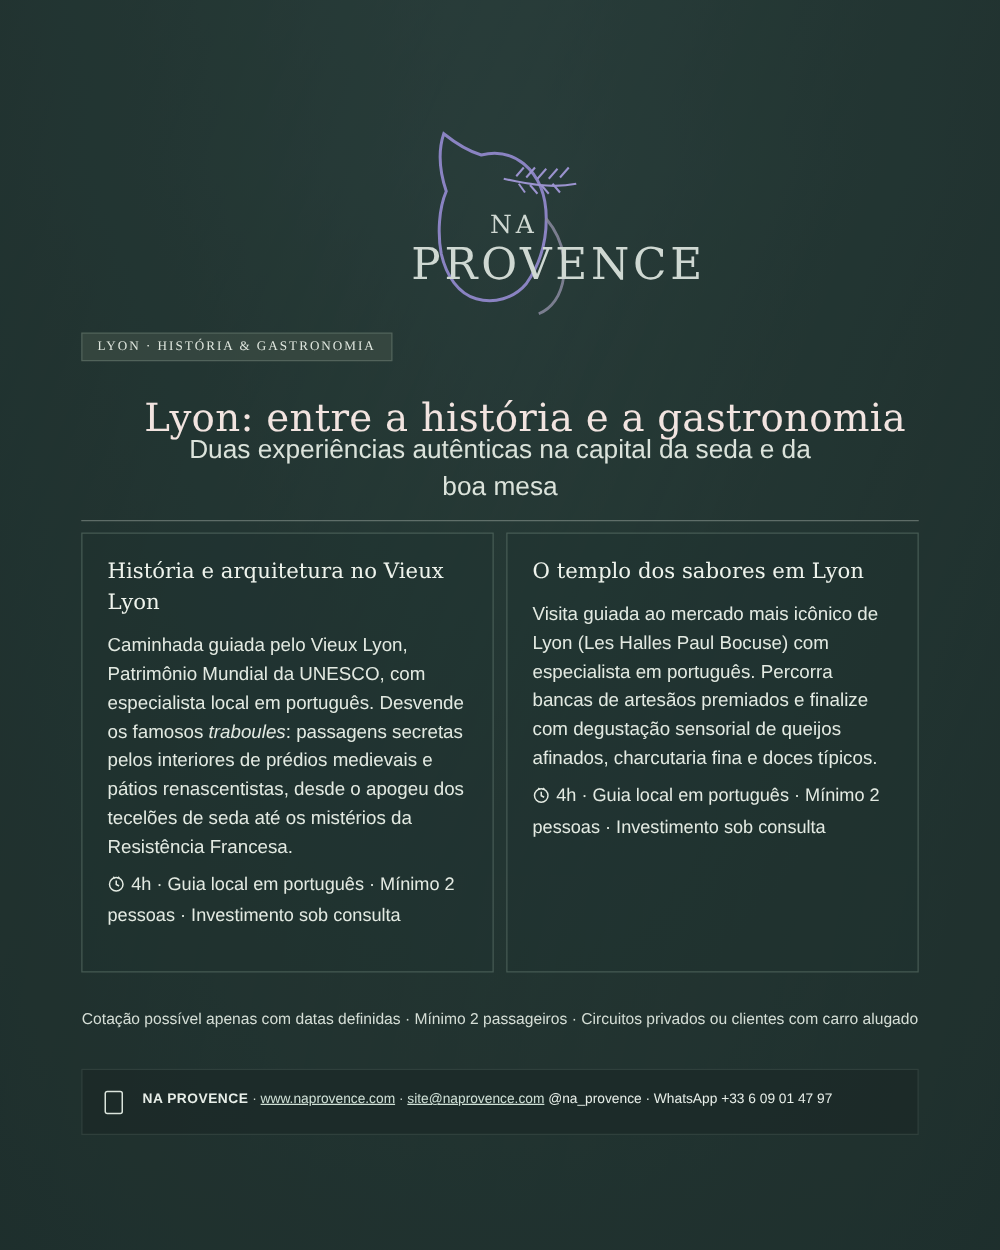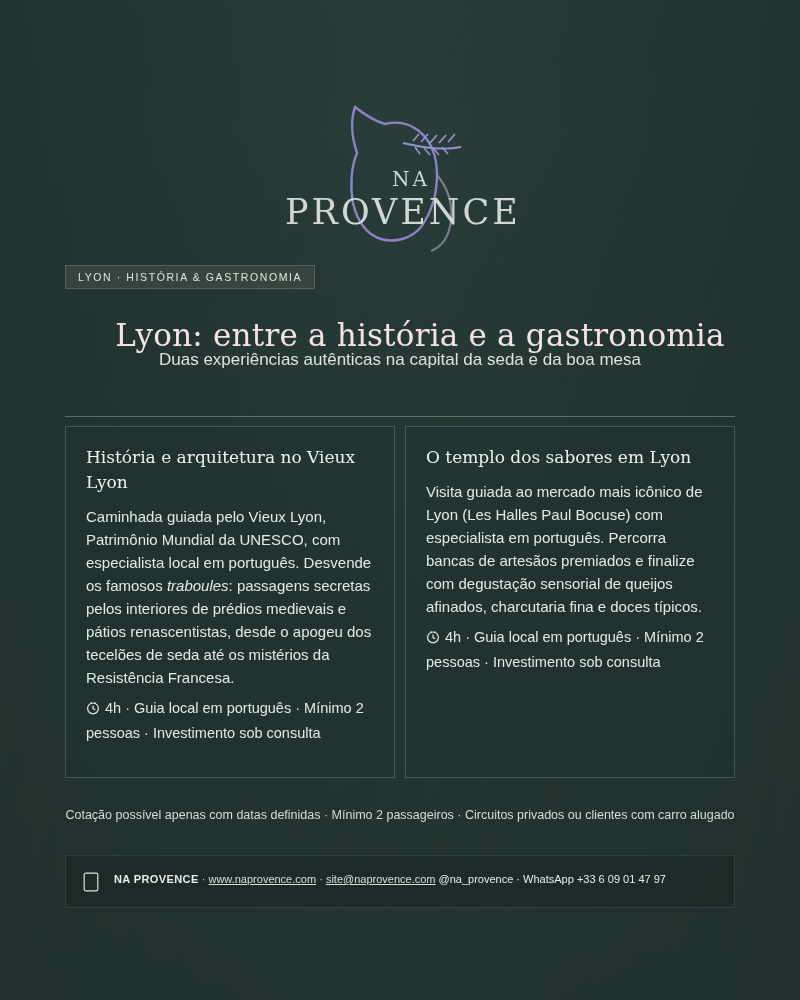--- a/index.html
+++ b/index.html
@@ -124,38 +124,39 @@
     display: block;
     margin-bottom: 6px;
     padding-left: 22px;
   }
   .logo-provence {
     font-family: "DejaVu Serif", serif;
     font-size: 35px;
     letter-spacing: 3px;
     color: #cfd8d2;
     display: block;
+    margin-left: 44px;
   }
 
   
   .eyebrow-row {
     position: absolute;
     top: 265px;
     left: 65px;
   }
   .eyebrow {
     display: inline-block;
     background: rgba(58,74,66,0.78);
     border: 1px solid rgba(150,170,155,0.30);
     color: #dfe6de;
     font-size: 10.5px;
     letter-spacing: 1.6px;
     padding: 5px 12px 5px 12px;
     text-transform: uppercase;
-    font-family: Liberation Sans, sans-serif;
+    font-family: Liberation Serif, serif;
   }
 
   
   .headline {
     position: absolute;
     top: 296px;
     left: 0; right: 0;
     text-align: center;
     font-family: "DejaVu Serif", serif;
     font-size: 31px;
@@ -164,21 +165,21 @@
     letter-spacing: 0.2px;
     padding-left: 40px;
   }
   .subhead {
     position: absolute;
     top: 345px;
     left: 150px;
     right: 150px;
     text-align: center;
     font-family: "Liberation Sans", sans-serif;
-    font-size: 17px;
+    font-size: 21px;
     line-height: 30px;
     color: #dbe3db;
   }
 
   .divider {
     position: absolute;
     top: 416px;
     left: 65px;
     right: 65px;
     height: 1px;

